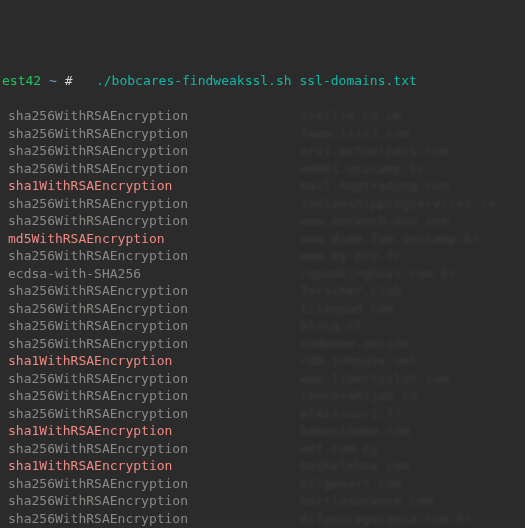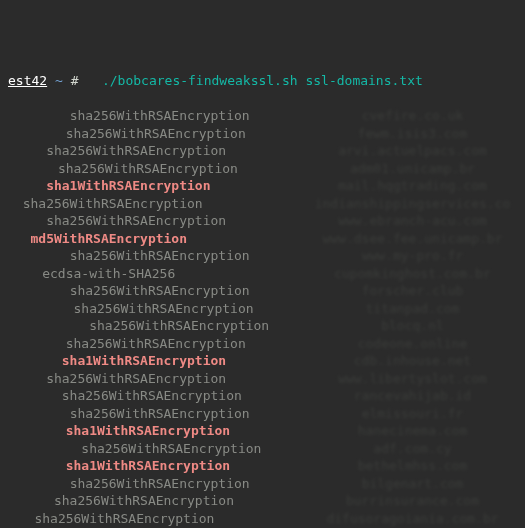--- a/index.html
+++ b/index.html
@@ -15,26 +15,24 @@
     font-size: 13px;
     line-height: 17.5px;
     color: #888a85;
     white-space: pre;
     padding: 2px 0 0 0;
   }
   .line {
     display: flex;
     flex-direction: row;
     height: 17.5px;
-    justify-content: center;
   }
   .prompt-host {
-    color: #ffffff;
-    margin-left: 6px;
-    text-decoration: underline;
+    color: #22c55e;
+    margin-left: 0;
   }
   .prompt-tilde {
     color: #729fcf;
   }
   .prompt-hash {
     color: #d3d7cf;
   }
   .cmd {
     color: #14b8a6;
   }
@@ -49,21 +47,20 @@
     display: inline-block;
     color: #3d3f3c;
     filter: blur(1.5px);
     opacity: 0.85;
   }
   .normal {
     color: #888a85;
   }
   .weak {
     color: #ef8a85;
-    font-weight: bold;
   }
   .cmdline {
     height: 17.5px;
     padding-left: 2px;
   }
 </style>
 </head>
 <body>
 
 

